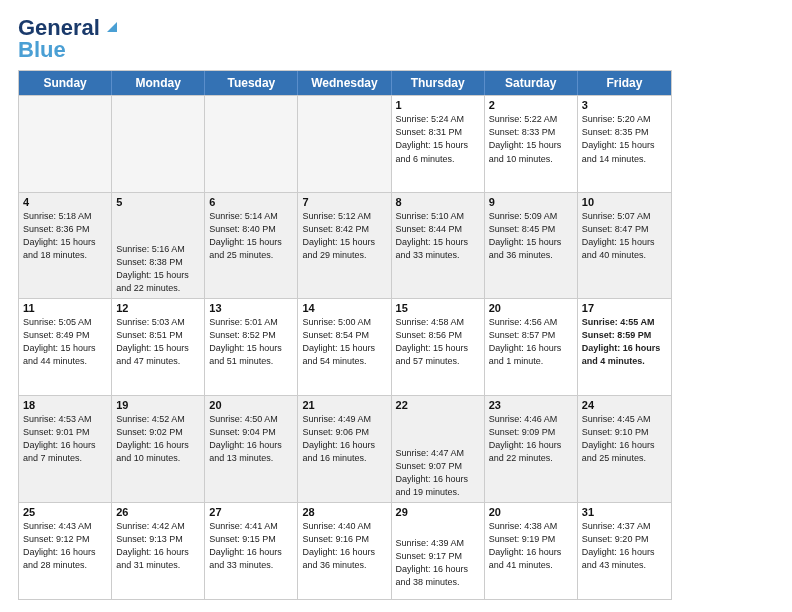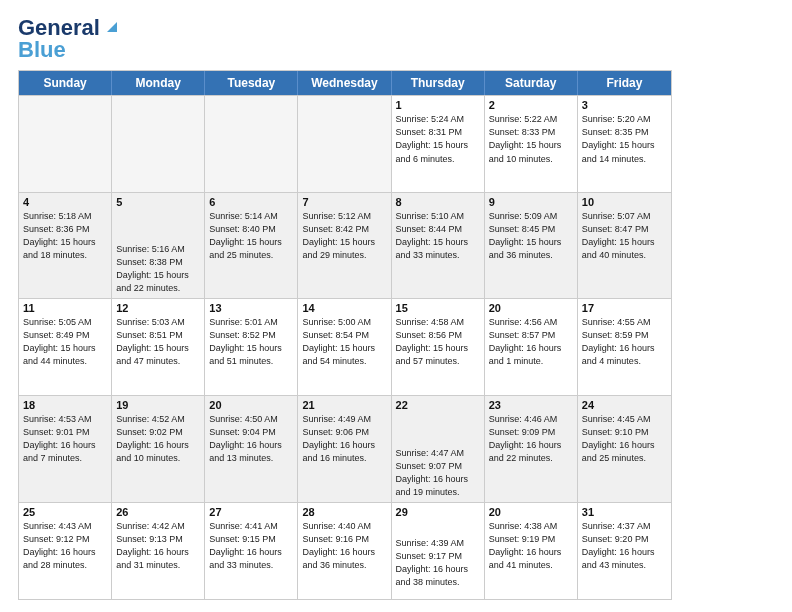--- a/index.html
+++ b/index.html
@@ -260,21 +260,21 @@
           </div>
           <div class="cal-cell">
             <div class="day-num">20</div>
             <div class="day-info" style="white-space: pre-line;">Sunrise: 4:56 AM
 Sunset: 8:57 PM
 Daylight: 16 hours
 and 1 minute.</div>
           </div>
           <div class="cal-cell">
             <div class="day-num">17</div>
-            <div class="day-info" style="white-space: pre-line;">Sunrise: 4:55 AM
+            <div class="day-info" style="white-space: pre-line; font-weight: bold;">Sunrise: 4:55 AM
 Sunset: 8:59 PM
 Daylight: 16 hours
 and 4 minutes.</div>
           </div>
         </div>
         <div class="cal-row">
           <div class="cal-cell shade">
             <div class="day-num">18</div>
             <div class="day-info" style="white-space: pre-line;">Sunrise: 4:53 AM
 Sunset: 9:01 PM

